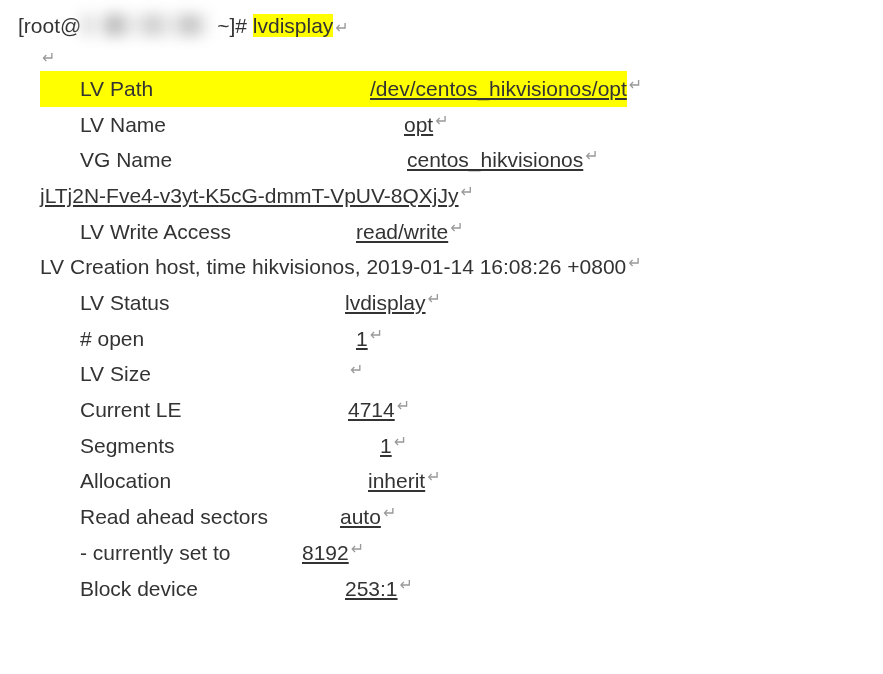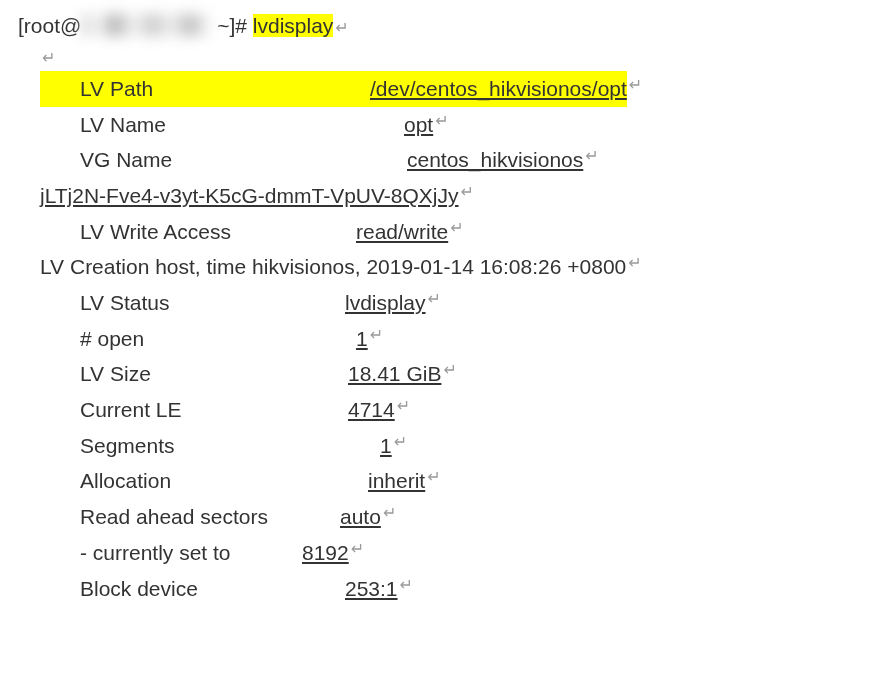--- a/index.html
+++ b/index.html
@@ -94,21 +94,21 @@
 
   <div class="row">
     <span class="label" style="width:265px">LV Status</span><span class="value">lvdisplay</span><span class="eol">↵</span>
   </div>
 
   <div class="row">
     <span class="label" style="width:276px"># open</span><span class="value">1</span><span class="eol">↵</span>
   </div>
 
   <div class="row">
-    <span class="label" style="width:268px">LV Size</span><span class="value">18.41 GiB</span><span class="eol">↵</span>
+    <span class="label" style="width:268px">LV Size</span><span class="eol">↵</span>
   </div>
 
   <div class="row">
     <span class="label" style="width:268px">Current LE</span><span class="value">4714</span><span class="eol">↵</span>
   </div>
 
   <div class="row">
     <span class="label" style="width:300px">Segments</span><span class="value">1</span><span class="eol">↵</span>
   </div>
 

